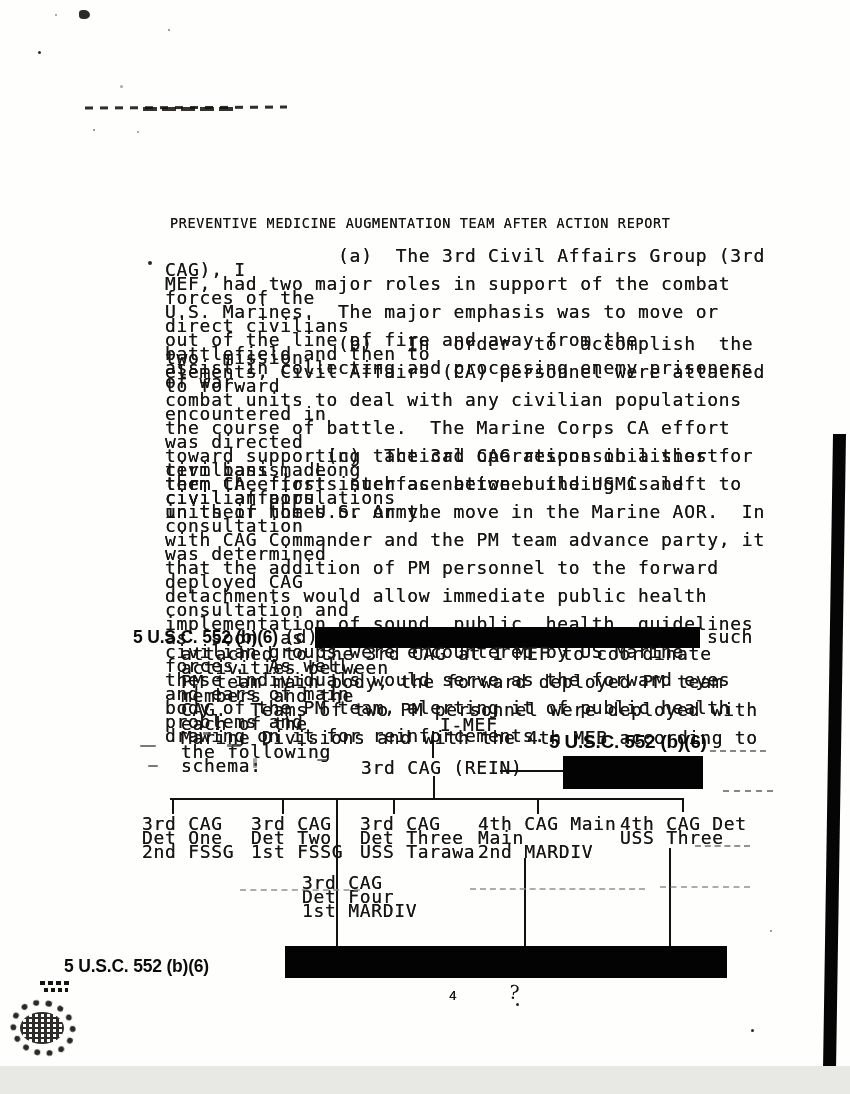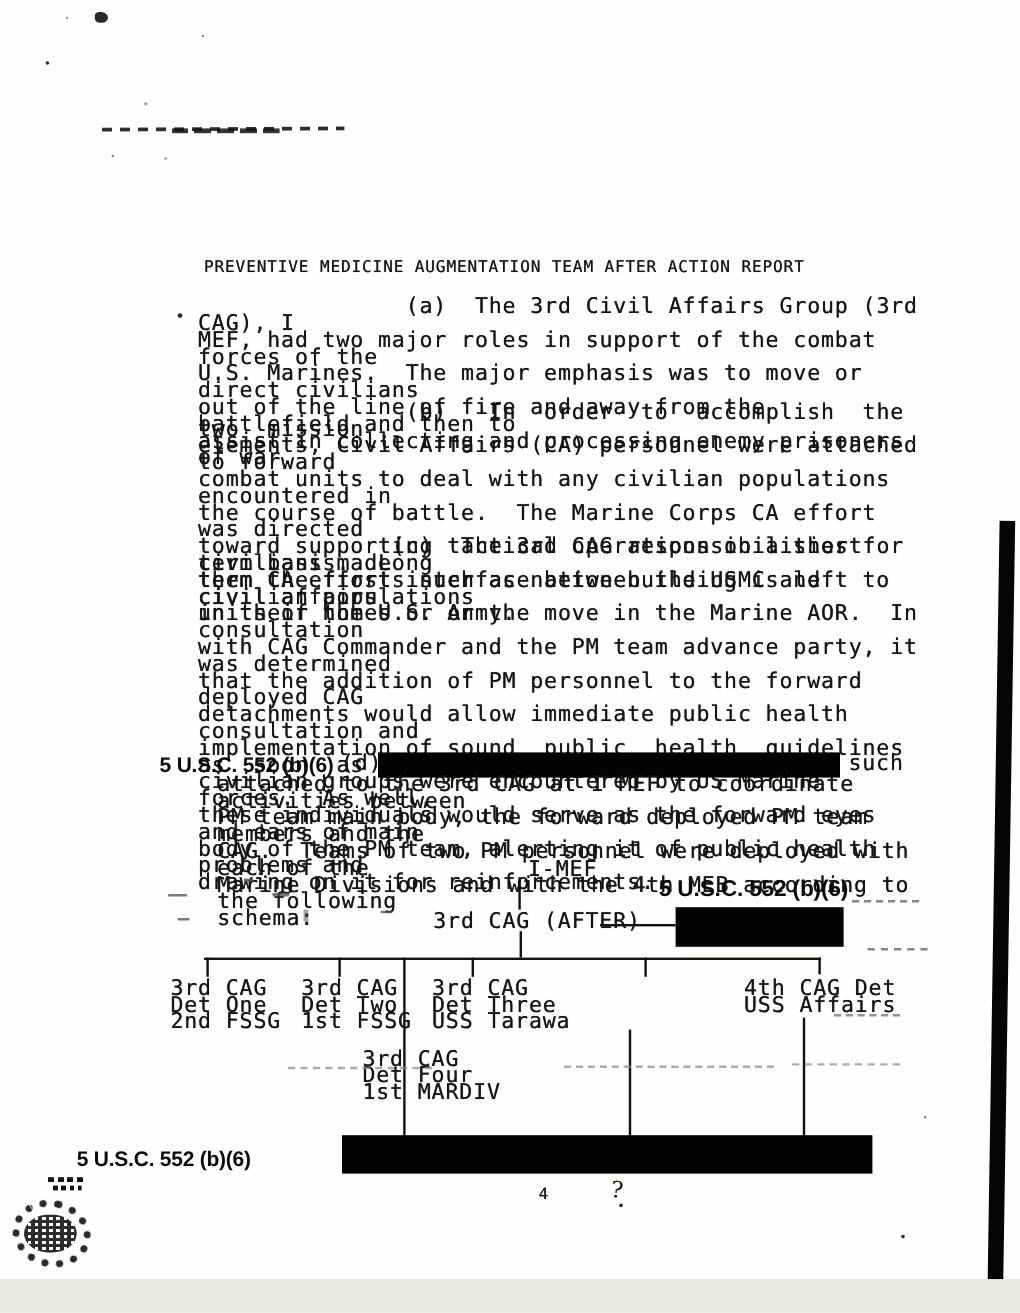--- a/index.html
+++ b/index.html
@@ -134,21 +134,21 @@
 
   <div class="smudge" style="left:140px;top:745px;width:16px;height:2px;"></div>
   <div class="smudge" style="left:148px;top:765px;width:10px;height:2px;"></div>
   <div class="smudge" style="left:203px;top:732px;width:8px;height:3px;"></div>
   <div class="smudge" style="left:227px;top:744px;width:14px;height:3px;"></div>
   <div class="smudge" style="left:253px;top:758px;width:4px;height:10px;opacity:.5;"></div>
   <div class="smudge" style="left:317px;top:759px;width:10px;height:2px;"></div>
 
   <div class="tw chart-node" style="left:412px;top:718px;margin-left:28px;">I-MEF</div>
   <div class="cline" style="left:432px;top:731px;width:2px;height:27px;"></div>
-  <div class="tw chart-node" style="left:361px;top:761px;">3rd CAG (AFTER)</div>
+  <div class="tw chart-node" style="left:361px;top:761px;">3rd CAG (REIN)</div>
   <div class="cline" style="left:500px;top:770px;width:63px;height:2px;"></div>
 
   <div class="foia" style="left:549px;top:731px;font-size:19px;">5 U.S.C. 552 (b)(6)</div>
   <div class="redact" style="left:563px;top:756px;width:140px;height:33px;"></div>
   <div class="dash-art" style="left:710px;top:750px;width:56px;border-top-color:#555;"></div>
   <div class="dash-art" style="left:723px;top:790px;width:50px;border-top-color:#555;"></div>
 
   <div class="cline" style="left:433px;top:776px;width:2px;height:22px;"></div>
   <div class="cline" style="left:170px;top:798px;width:514px;height:2px;"></div>
 
@@ -164,22 +164,25 @@
 
   <div class="tw chart-node" style="left:142px;top:817px;">3rd CAG
 Det One
 2nd FSSG</div>
   <div class="tw chart-node" style="left:251px;top:817px;">3rd CAG
 Det Two
 1st FSSG</div>
   <div class="tw chart-node" style="left:360px;top:817px;">3rd CAG
 Det Three
 USS Tarawa</div>
+  <div class="tw chart-node" style="left:478px;top:817px;">4th CAG Main
+Main
+2nd MARDIV</div>
   <div class="tw chart-node" style="left:620px;top:817px;">4th CAG Det
-USS Affairs</div>
+USS Three</div>
   <div class="tw chart-node" style="left:302px;top:876px;">3rd CAG
 Det Four
 1st MARDIV</div>
 
   <div class="dash-art" style="left:240px;top:889px;width:120px;"></div>
   <div class="dash-art" style="left:470px;top:888px;width:175px;"></div>
   <div class="dash-art" style="left:660px;top:886px;width:90px;"></div>
   <div class="dash-art" style="left:695px;top:845px;width:55px;border-top-color:#666;"></div>
 
   <div class="foia" style="left:64px;top:956px;">5 U.S.C. 552 (b)(6)</div>

